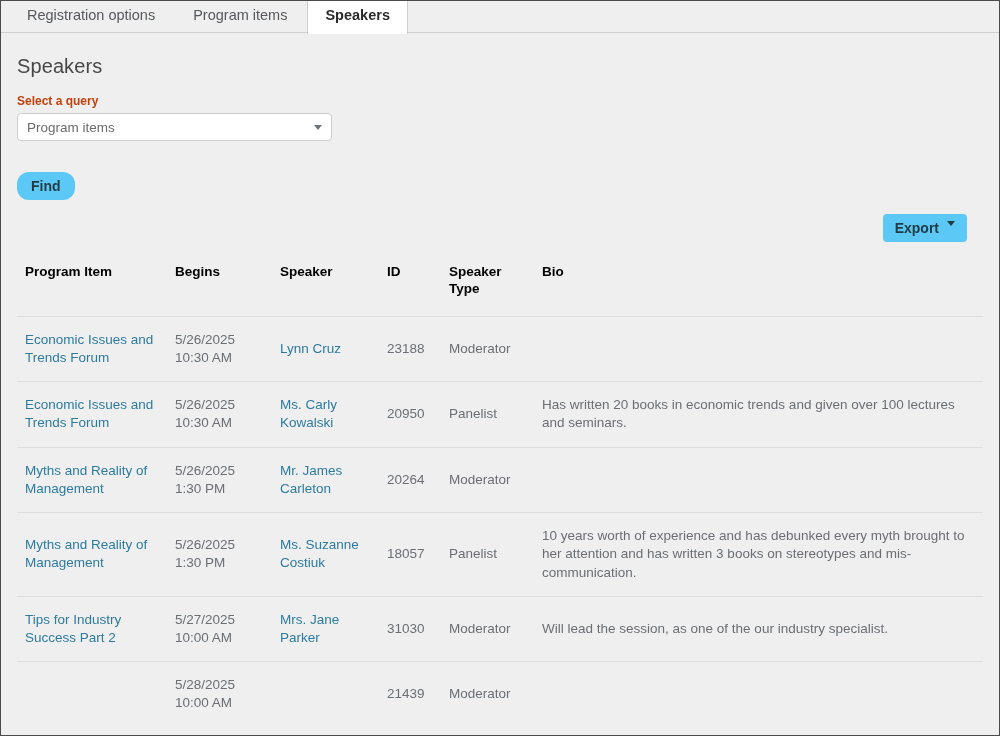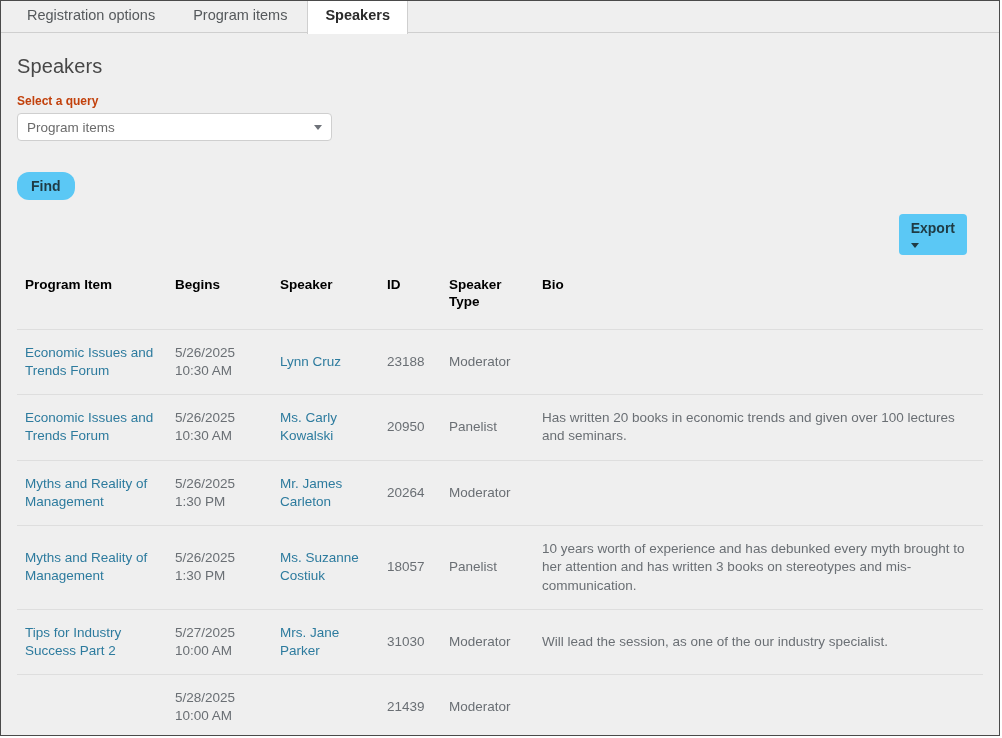--- a/index.html
+++ b/index.html
@@ -170,21 +170,20 @@
     color: #1f3b44;
     font-size: 14px;
     font-weight: bold;
     padding: 7px 12px;
     cursor: pointer;
     font-family: "Liberation Sans", sans-serif;
     display: flex;
     align-items: flex-start;
     gap: 8px;
     line-height: 1;
-    flex-direction: column;
   }
   .btn-export .caret {
     width: 0;
     height: 0;
     border-left: 4px solid transparent;
     border-right: 4px solid transparent;
     border-top: 5px solid #1f3b44;
   }
 
   

